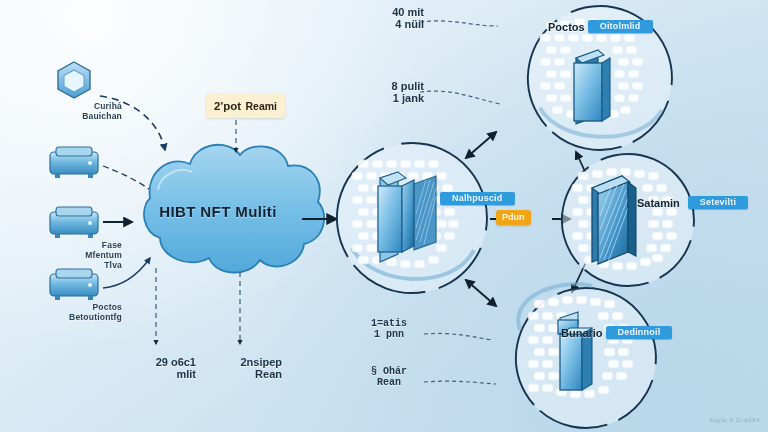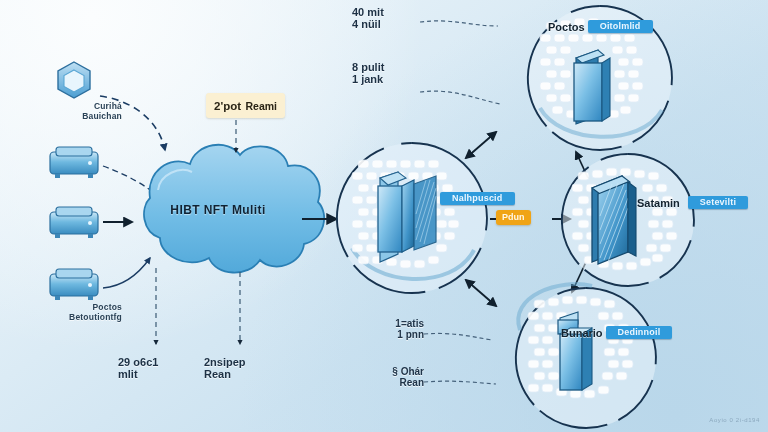--- a/index.html
+++ b/index.html
@@ -22,42 +22,42 @@
        text-shadow:0 1px 0 rgba(255,255,255,.65);line-height:1.18;}
   .lbl .l1{display:block;font-weight:600;}
   .lbl .l2{display:block;font-weight:600;}
 
   
   .node-label{font-size:8.5px;width:96px;font-weight:600;color:#2a4257;}
 
   
   .cloud-title{
     position:absolute;left:128px;top:203px;width:180px;text-align:center;
-    font-size:12px;font-weight:700;color:#0f2233;letter-spacing:.4px;
+    font-size:15px;font-weight:700;color:#0f2233;letter-spacing:.4px;
     text-shadow:0 1px 1px rgba(255,255,255,.55);
   }
 
   
   .callout-cream{
     position:absolute;background:#fbf0d2;border-radius:3px;
     padding:3px 8px 4px;text-align:center;color:#2a2416;
     box-shadow:0 1px 2px rgba(90,80,40,.18);
     margin-top:19px;
   }
   .callout-cream .l1{font-size:11.5px;font-weight:700;}
   .callout-cream .l2{font-size:10.5px;font-weight:600;}
 
   
-  .annot{position:absolute;text-align:left;color:#1d3145;
+  .annot{position:absolute;text-align:right;color:#1d3145;
          text-shadow:0 1px 0 rgba(255,255,255,.7);}
   .annot .l1{font-size:11px;font-weight:700;display:block;}
   .annot .l2{font-size:11px;font-weight:700;display:block;}
 
-  .annot-sm{position:absolute;text-align:right;color:#20354a;
-            text-shadow:0 1px 0 rgba(255,255,255,.7);}
+  .annot-sm{position:absolute;text-align:center;color:#20354a;
+            text-shadow:0 1px 0 rgba(255,255,255,.7);font-family:Liberation Mono, monospace;}
   .annot-sm .l1{font-size:10px;font-weight:700;display:block;}
   .annot-sm .l2{font-size:10px;font-weight:700;display:block;}
 
   
   .circ-title{position:absolute;white-space:nowrap;display:flex;align-items:center;gap:3px;}
   .circ-title .name{font-size:11px;font-weight:700;color:#12222f;
         text-shadow:0 1px 0 rgba(255,255,255,.6);}
   .badge-blue{font-size:9px;font-weight:700;color:#eaf6ff;background:#2f9bdc;
         padding:1px 12px 2px;border-radius:2px;letter-spacing:.2px;
         box-shadow:0 1px 1px rgba(20,60,90,.3);}
@@ -409,20 +409,25 @@
     <path d="M424 334 C 452 332, 468 336, 492 340" fill="none" stroke="#44607a" stroke-width="1.2" stroke-dasharray="4 3"></path>
     <path d="M424 382 C 452 380, 470 382, 496 384" fill="none" stroke="#44607a" stroke-width="1.2" stroke-dasharray="4 3"></path>
   </svg>
 
   <div class="lbl node-label" style="left:26px;top:101px;">
     <span class="l1">Curihá</span>
     <span class="l2">Bauichan</span>
   </div>
 
 
+  <div class="lbl node-label" style="left:26px;top:240px;">
+    <span class="l1">Fase</span>
+    <span class="l2">Mfentum</span>
+    <span class="l2">Tlva</span>
+  </div>
 
   <div class="lbl node-label" style="left:26px;top:302px;">
     <span class="l1">Poctos</span>
     <span class="l2">Betoutiontfg</span>
   </div>
 
   <div class="cloud-title">HIBT NFT Muliti</div>
 
   <div class="callout-cream" style="left:206px;top:74px;">
     <span class="l1">2'pot</span>
@@ -437,21 +442,21 @@
   <div class="annot" style="left:204px;top:356px;width:78px;">
     <span class="l1">2nsipep</span>
     <span class="l2">Rean</span>
   </div>
 
   <div class="annot" style="left:352px;top:6px;width:72px;">
     <span class="l1">40 mit</span>
     <span class="l2">4 nüil</span>
   </div>
 
-  <div class="annot" style="left:352px;top:61px;width:72px;">
+  <div class="annot" style="left:352px;top:80px;width:72px;">
     <span class="l1">8 pulit</span>
     <span class="l2">1 jank</span>
   </div>
 
   <div class="annot-sm" style="left:354px;top:318px;width:70px;">
     <span class="l1">1=atis</span>
     <span class="l2">1 pnn</span>
   </div>
 
   <div class="annot-sm" style="left:354px;top:366px;width:70px;">

